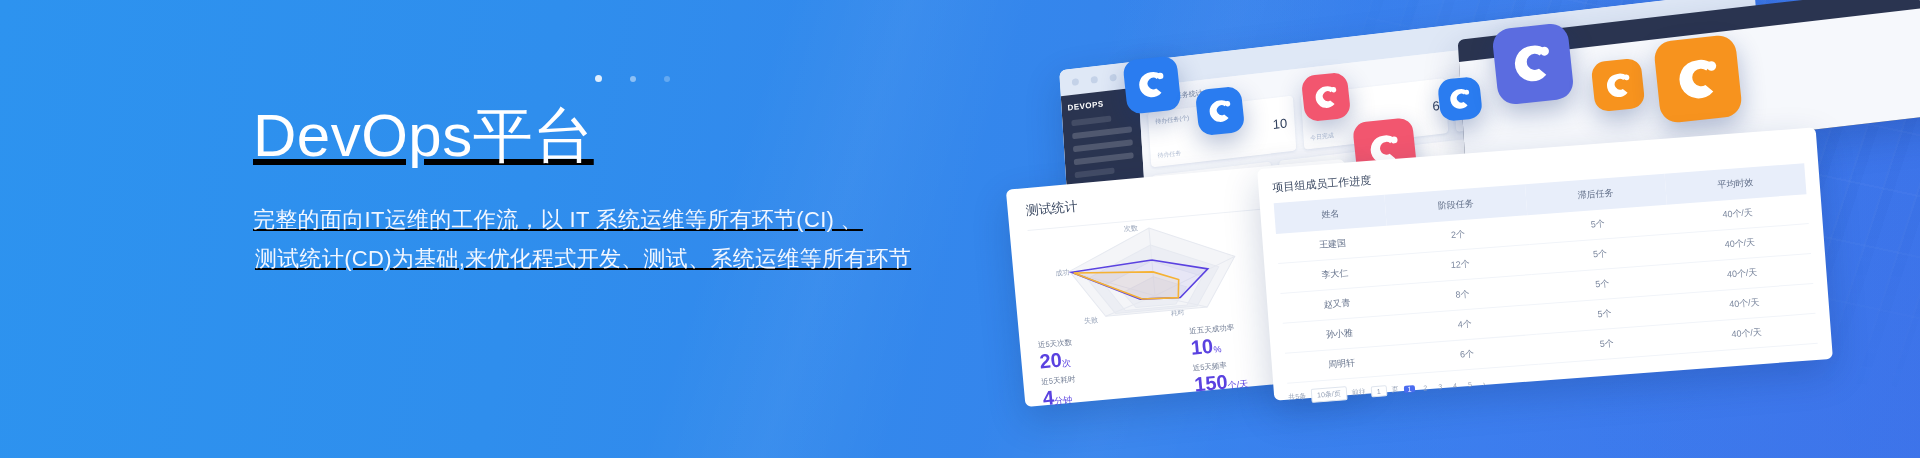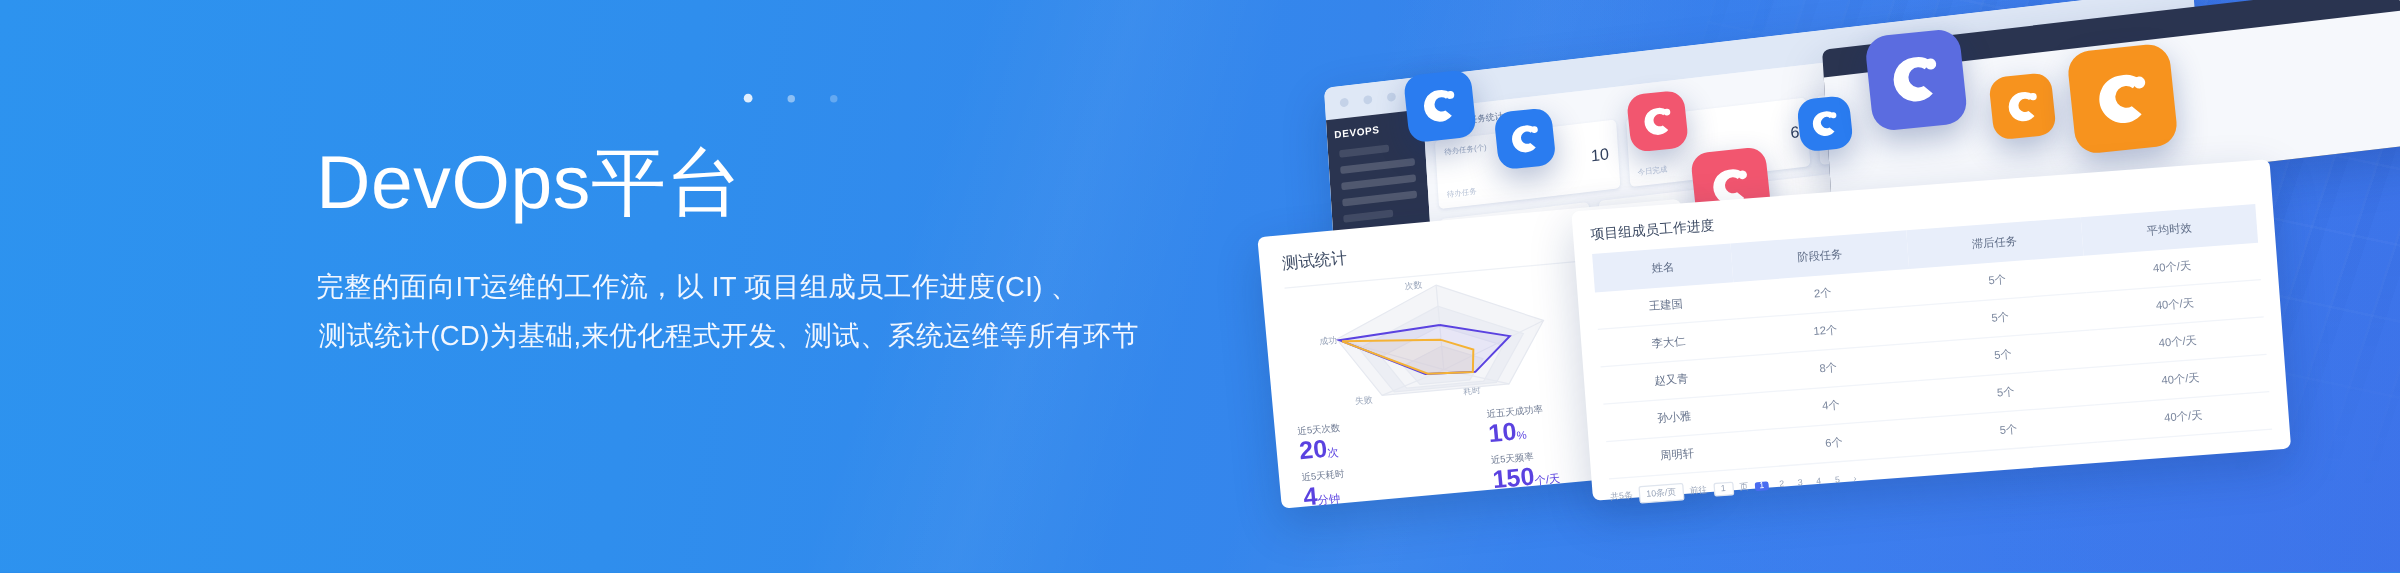--- a/index.html
+++ b/index.html
@@ -49,21 +49,21 @@
   }
 
   
   .dots { position:absolute; left:595px; top:75px; display:flex; gap:28px; align-items:center; }
   .dots i { display:block; border-radius:50%; background:#fff; }
   .dots i:nth-child(1){ width:7px;height:7px; opacity:.85; }
   .dots i:nth-child(2){ width:6px;height:6px; opacity:.45; }
   .dots i:nth-child(3){ width:6px;height:6px; opacity:.25; }
 
   
-  .copy { position:absolute; left:253px; top:112px; width:830px; }
+  .copy { position:absolute; left:253px; top:102px; width:830px;text-decoration:underline; }
   .hero-title {
     font-size:60px; line-height:1.12; font-weight:400; color:#ffffff;
     letter-spacing:.5px; white-space:nowrap;
   }
   .hero-sub {
     margin-top:31px; font-size:22px; line-height:39px; color:#f2f7ff;
     font-weight:400; letter-spacing:.3px; white-space:nowrap;
   }
   .hero-sub .ln { display:block; }
   .hero-sub .ln2 { padding-left:2px; }
@@ -189,21 +189,21 @@
 
   <div class="dots">
     <i></i>
     <i></i>
     <i></i>
   </div>
 
   <div class="copy">
     <div class="hero-title">DevOps平台</div>
     <div class="hero-sub">
-      <span class="ln ln1">完整的面向IT运维的工作流，以 IT 项目组成员工作进度(CI) 、</span>
+      <span class="ln ln1">完整的面向IT运维的工作流，以 IT 系统运维等所有环节(CI) 、</span>
       <span class="ln ln2">测试统计(CD)为基础,来优化程式开发、测试、系统运维等所有环节</span>
     </div>
   </div>
 
   <div class="mock">
 
     <div class="panel browser">
       <div class="chrome">
         <b></b>
         <b></b>

